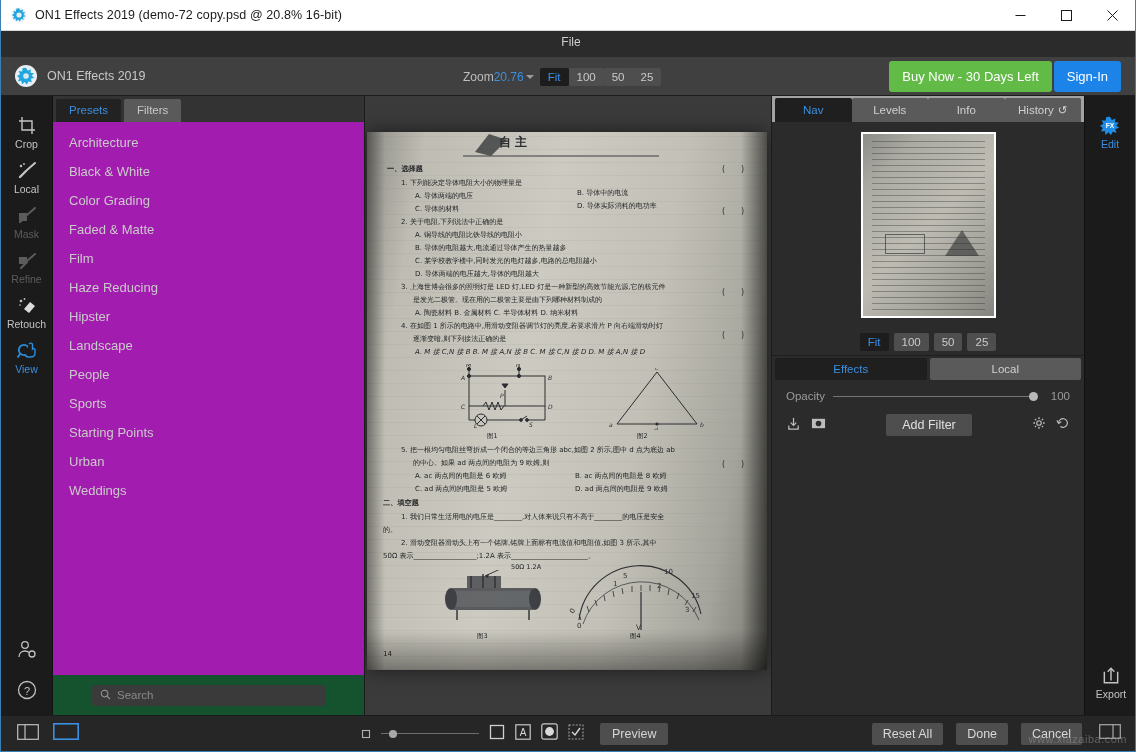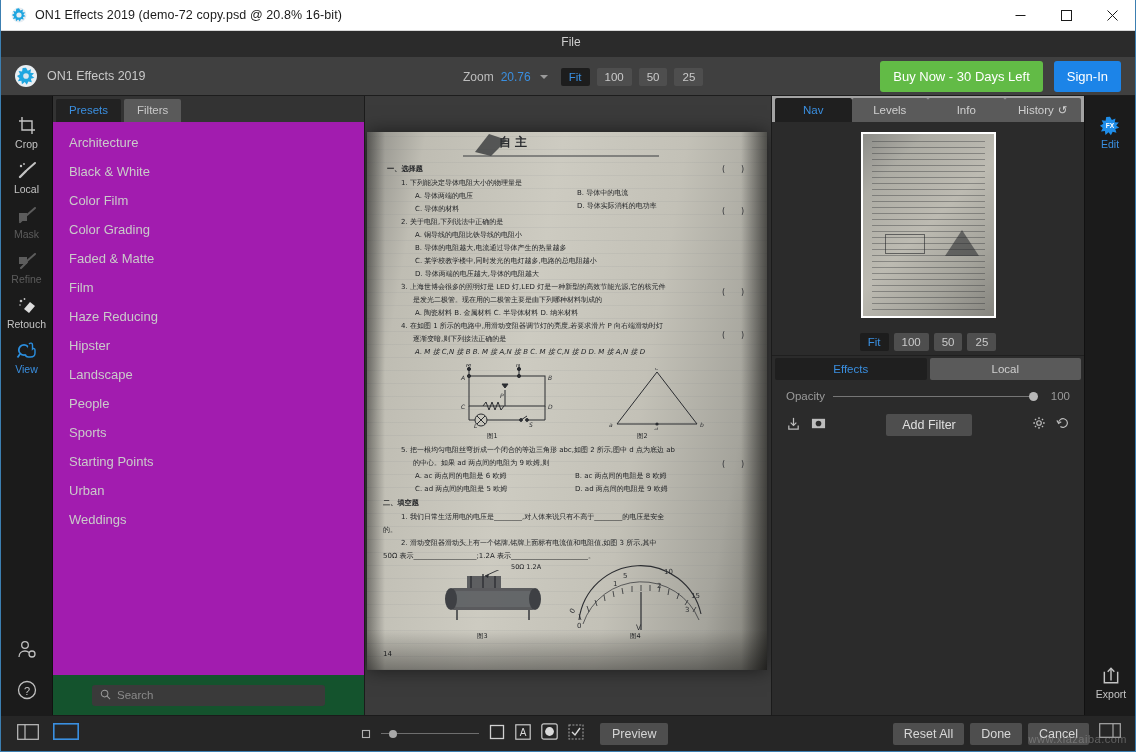--- a/index.html
+++ b/index.html
@@ -56,37 +56,37 @@
   .brand { display: flex; align-items: center; padding-left: 14px; }
   .brand .logo {
     width: 22px; height: 22px; border-radius: 50%;
     background: #e9eef2; display: flex; align-items: center; justify-content: center;
     margin-right: 10px;
   }
   .brand .bname { font-size: 12.5px; color: #c8c8c8; }
 
   .zoomgroup {
     position: absolute; left: 462px; top: 0; height: 39px;
-    display: flex; align-items: center; gap: 7px;
+    display: flex; align-items: center; gap: 0;
   }
   .zoomgroup .zlabel { font-size: 12px; color: #bdbdbd; }
   .zoomgroup .zval { font-size: 12px; color: #3a8fe0; }
   .zoomgroup .caret {
     width: 0; height: 0; border-left: 4px solid transparent; border-right: 4px solid transparent;
     border-top: 4px solid #9a9a9a; margin-left: 2px; margin-right: 6px;
   }
   .zbtn {
     font-size: 11.5px; color: #cacaca; background: #4e4e4e;
     padding: 3px 8px; border-radius: 2px; min-width: 26px; text-align: center;
     cursor: pointer;
   }
   .zbtn.active { background: #1d1d1d; color: #3a8fe0; }
 
   .tb-right {
-    margin-left: auto; display: flex; align-items: flex-start; gap: 11px; padding-right: 14px;
+    margin-left: auto; display: flex; align-items: flex-start; gap: 2px; padding-right: 14px;
   }
   .buynow {
     background: #62bb46; color: #fff; font-size: 13px; padding: 8px 13px;
     border-radius: 3px; cursor: pointer; white-space: nowrap;
   }
   .signin {
     background: #1c84e8; color: #fff; font-size: 13px; padding: 8px 13px;
     border-radius: 3px; cursor: pointer;
   }
 
@@ -262,21 +262,21 @@
   .sb-center {
     position: absolute; left: 360px; display: flex; align-items: center; gap: 10px;
   }
   .sb-center .msl { width: 98px; height: 10px; position: relative; display: flex; align-items: center; }
   .sb-center .msl .t { width: 100%; height: 1px; background: #6e6e6e; }
   .sb-center .msl .k { position: absolute; left: 8px; width: 8px; height: 8px; border-radius: 50%; background: #a8a8a8; }
   .preview {
     background: #4e4e4e; color: #d5d5d5; font-size: 12.5px; padding: 4px 12px;
     border-radius: 2px; cursor: pointer; margin-left: 6px;
   }
-  .sb-right { margin-left: auto; display: flex; gap: 6px; padding-right: 14px; padding-left: 12px; }
+  .sb-right { margin-left: auto; display: flex; align-items: center; gap: 13px; padding-right: 14px; padding-left: 12px; }
   .sbtn {
     background: #4e4e4e; color: #d8d8d8; font-size: 12.5px; padding: 4px 11px;
     border-radius: 2px; cursor: pointer;
   }
 
   .watermark {
     position: absolute; right: 8px; bottom: 6px; pointer-events: none;
     text-align: right; opacity: .5;
   }
   .watermark .wm1 {
@@ -427,21 +427,20 @@
     </div>
 
     <div class="presetpanel">
       <div class="ptabs">
         <span class="ptab active">Presets</span>
         <span class="ptab">Filters</span>
       </div>
       <div class="plist">
         <div class="pitem">Architecture</div>
         <div class="pitem">Black &amp; White</div>
-        <div class="pitem">Color Film</div>
         <div class="pitem">Color Grading</div>
         <div class="pitem">Faded &amp; Matte</div>
         <div class="pitem">Film</div>
         <div class="pitem">Haze Reducing</div>
         <div class="pitem">Hipster</div>
         <div class="pitem">Landscape</div>
         <div class="pitem">People</div>
         <div class="pitem">Sports</div>
         <div class="pitem">Starting Points</div>
         <div class="pitem">Urban</div>

